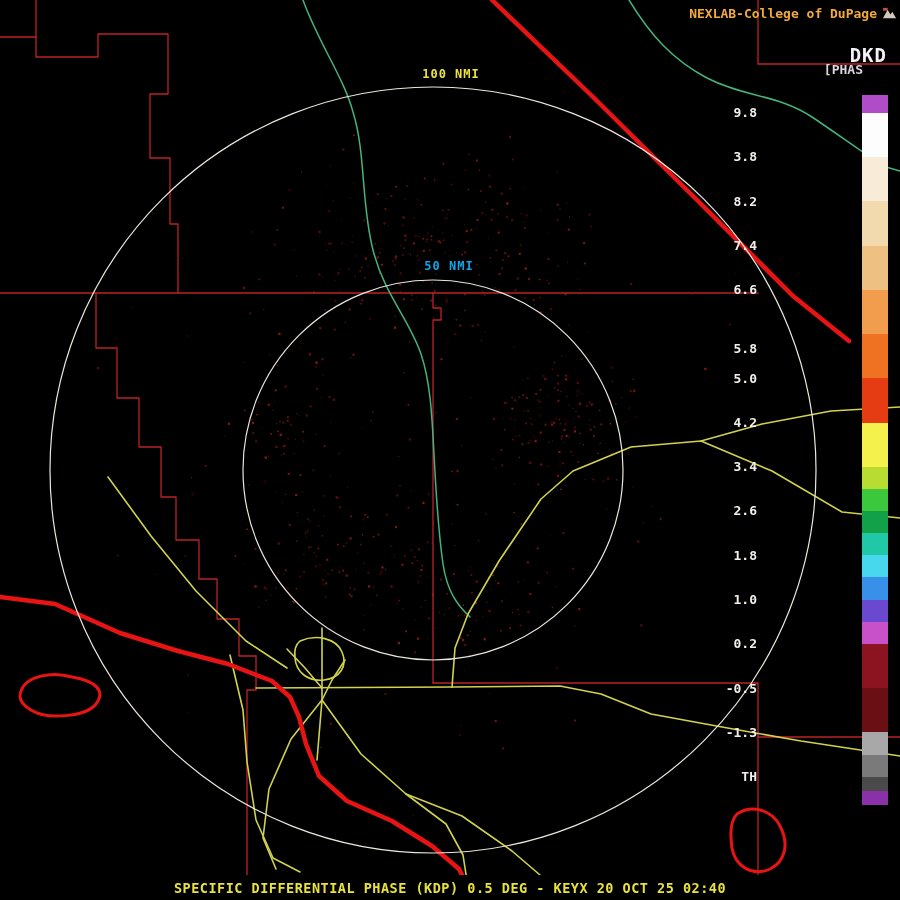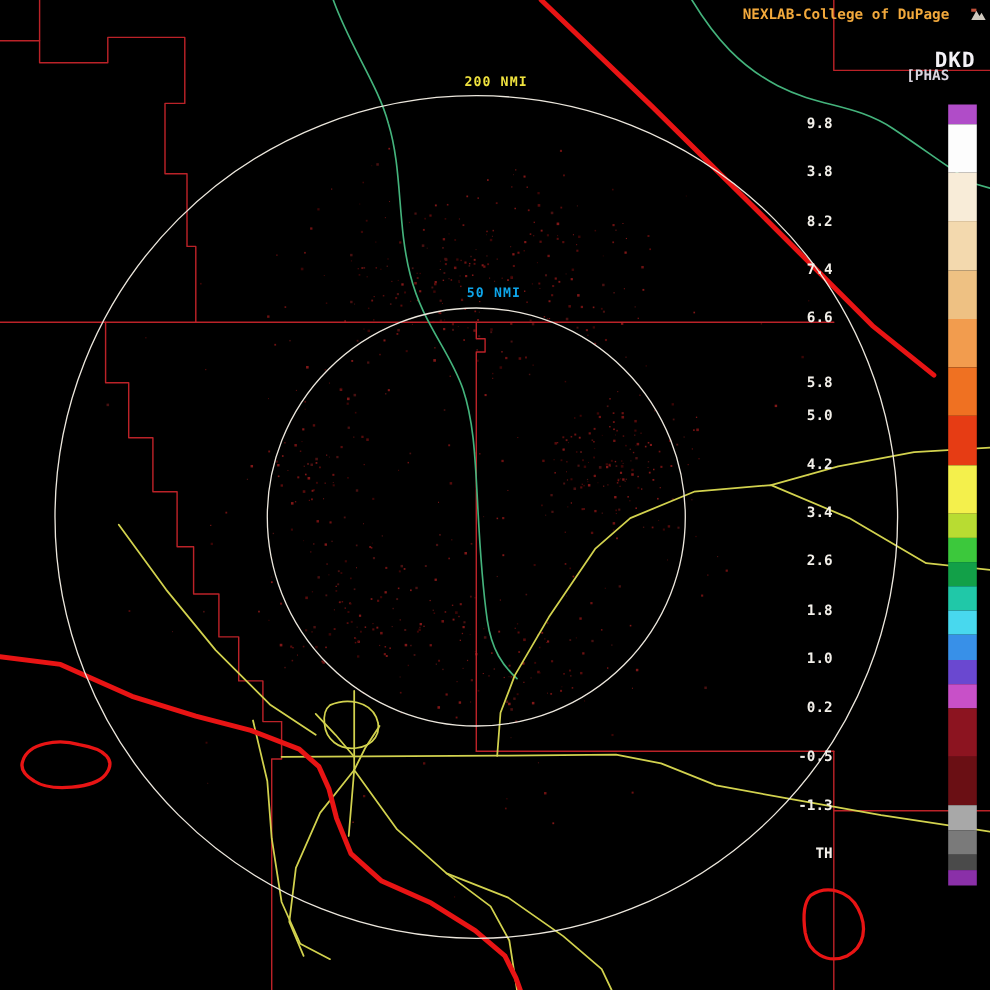--- a/index.html
+++ b/index.html
@@ -2,21 +2,21 @@
 <html><head>
 <meta charset="utf-8">
 <style>
   html,body{margin:0;padding:0;background:#000;}
   .screen{
     position:relative;width:900px;height:900px;background:#000;overflow:hidden;
     font-family:"DejaVu Sans Mono","Liberation Mono",monospace;
   }
   #radar-map{position:absolute;left:0;top:0;}
   .brand{
-    position:absolute;top:6px;right:3px;display:flex;align-items:center;gap:19px;
+    position:absolute;top:6px;right:3px;display:flex;align-items:center;gap:5px;
     font-size:13px;font-weight:bold;
   }
   .brand .txt{color:#f2a93c;}
   .logo{width:15px;height:15px;display:inline-block;}
   .prod-id{
     position:absolute;top:44px;right:13px;color:#f4f2f6;font-size:19px;
     font-weight:bold;letter-spacing:1px;
   }
   .prod-phase{
     position:absolute;top:62px;right:37px;color:#d9d4de;font-size:13px;font-weight:bold;margin-left:41px;
@@ -911,17 +911,20 @@
       <div class="tick" style="top: 459.16px;">3.4</div>
       <div class="tick" style="top: 503.43px;">2.6</div>
       <div class="tick" style="top: 547.7px;">1.8</div>
       <div class="tick" style="top: 591.97px;">1.0</div>
       <div class="tick" style="top: 636.24px;">0.2</div>
       <div class="tick" style="top: 680.51px;">-0.5</div>
       <div class="tick" style="top: 724.78px;">-1.3</div>
       <div class="tick" style="top: 769.05px;">TH</div>
     </div>
 
-  <div class="ring-label" style="left: 451px; top: 74px; color: rgb(239, 226, 62);">200 NMI</div>
+  <div class="ring-label" style="left: 451px; top: 74px; color: rgb(239, 226, 62);">100 NMI</div>
   <div class="ring-label" style="left: 449px; top: 266px; color: #0ea5e9;">50 NMI</div>
 
+  <div class="footer">
+    <span>SPECIFIC DIFFERENTIAL PHASE (KDP) 0.5 DEG - KEYX 20 OCT 25 02:40</span>
+  </div>
 
 </div>
 
 </body></html>

